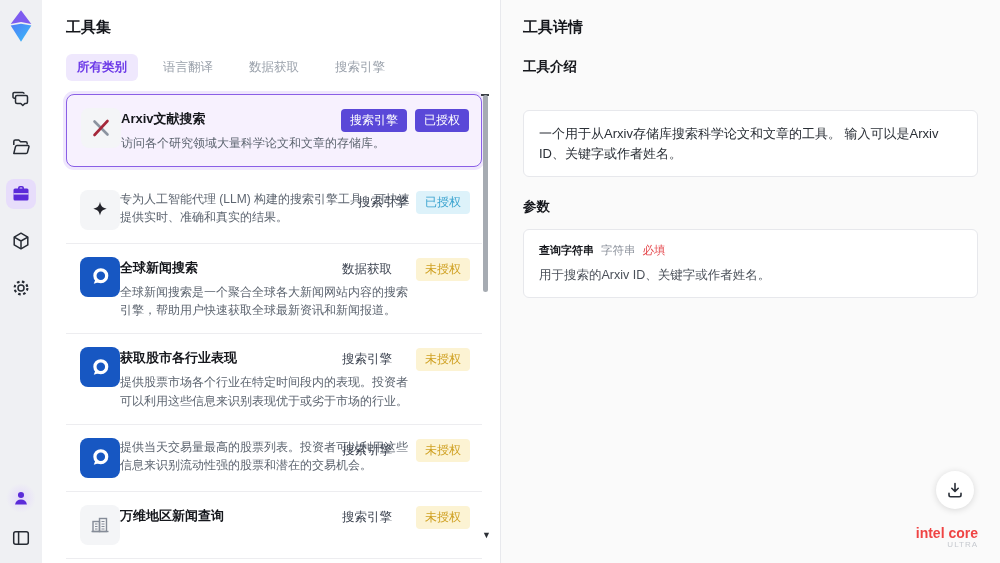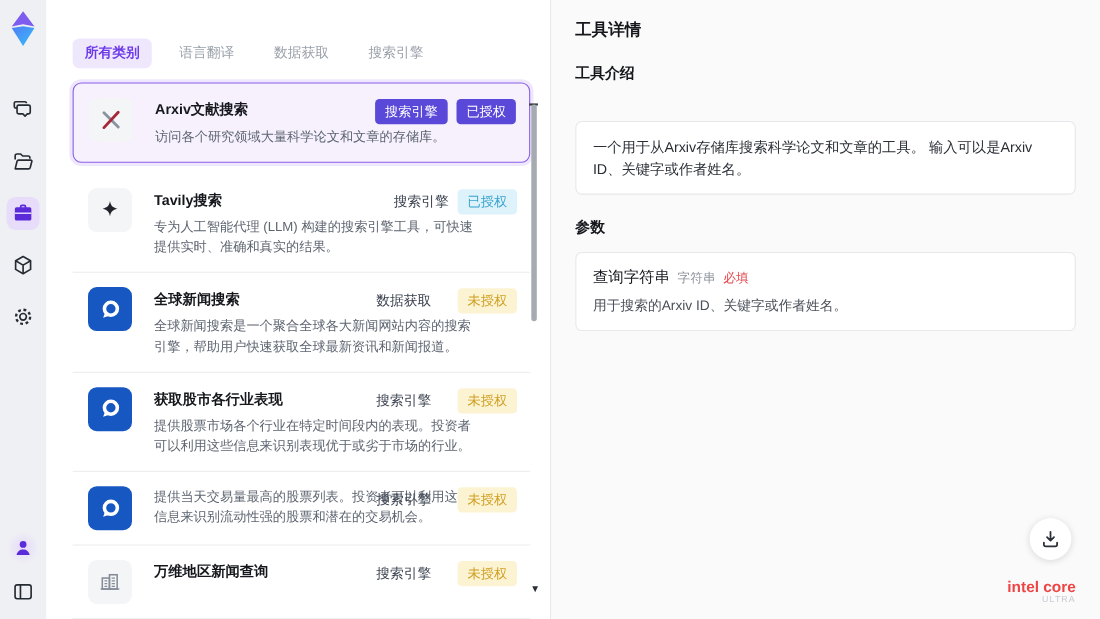--- a/index.html
+++ b/index.html
@@ -17,21 +17,21 @@
   .glow { background:radial-gradient(circle,#e4d9fb 0%,rgba(239,240,243,0) 70%); }
 
   
   .list-pane { width:458px; flex-shrink:0; position:relative; padding:18px 0 0 24px; }
   .page-title { font-size:15px; font-weight:bold; }
   .tabs { display:flex; gap:14px; margin-top:17px; font-size:12.5px; align-items:flex-end; }
   .tab { padding:5px 11px; color:#9aa1ab; border-radius:6px; cursor:pointer; white-space:nowrap; }
   .tab.active { background:#efe8fd; color:#6d3be8; font-weight:bold; }
 
   .tool-list { margin-top:13px; width:416px; }
-  .tool-row { display:flex; gap:20px; padding:13px 12px 13px 14px; position:relative; border-bottom:1px solid #ededf0; cursor:pointer; }
+  .tool-row { display:flex; gap:0; padding:13px 12px 13px 14px; position:relative; border-bottom:1px solid #ededf0; cursor:pointer; }
   .tool-row.selected { border:1px solid #8a5fe6; background:#f7f1fe; border-radius:8px; box-shadow:0 0 0 3px #efe7fd; margin-bottom:10px; }
   .tool-icon { width:40px; height:40px; border-radius:8px; background:#f4f5f7; display:flex; align-items:center; justify-content:center; flex-shrink:0; }
   .tool-icon.blue { background:#1757c2; }
   .tool-body { flex:1; min-width:0; }
   .tool-name { font-weight:bold; font-size:13px; margin:2px 0 6px; }
   .tool-desc { font-size:12px; color:#5d6570; line-height:1.56; max-width:296px; }
   .tool-tags { position:absolute; right:12px; top:14px; display:flex; gap:8px; align-items:center; }
   .tag-cat { font-size:12.5px; color:#3c4350; }
   .badge { font-size:12px; padding:3px 9px; border-radius:4px; white-space:nowrap; }
   .badge.purple { background:#5a48d8; color:#fff; }
@@ -42,21 +42,21 @@
   .scroll-dash  { position:absolute; right:11px; top:94px; width:8px; height:2px; background:#3a3f46; cursor:pointer; }
   .scroll-arrow { position:absolute; right:9px; top:530px; font-size:9px; color:#2b2f35; cursor:pointer; }
 
   
   .detail-pane { flex:1; background:#fafafa; border-left:1px solid #e8e9ed; padding:18px 22px; position:relative; }
   .detail-title { font-size:15px; font-weight:bold; }
   .section-heading { font-size:13.5px; font-weight:bold; margin:21px 0 13px; }
   .card { background:#fff; border:1px solid #e7e8ec; border-radius:6px; padding:13px 15px; }
   .intro-card { font-size:13px; color:#2a2f36; line-height:1.5;margin-top:34px; }
   .param-line { display:flex; align-items:baseline; gap:7px; }
-  .param-name { font-weight:normal; font-size:14px; }
+  .param-name { font-weight:bold; font-size:11px; }
   .param-type { font-size:11.5px; color:#8b919b; }
   .param-required { font-size:11.5px; color:#e5484d; }
   .param-desc { font-size:12.5px; color:#4a5059; margin-top:9px; }
 
   .fab { position:absolute; right:26px; bottom:54px; width:38px; height:38px; border-radius:50%; background:#fff; box-shadow:0 1px 7px rgba(0,0,0,.14); display:flex; align-items:center; justify-content:center; cursor:pointer; }
   .intel { position:absolute; right:22px; bottom:13px; text-align:right; line-height:1.1; }
   .intel-main { font-size:14px; color:#ef4444; letter-spacing:.3px; }
   .intel-main b { font-weight:bold; letter-spacing:0; }
   .intel-sub { font-size:8px; color:#c6c9cf; letter-spacing:1px; }
 </style>
@@ -119,20 +119,21 @@
     <div class="rail-btn">
       <svg width="20" height="20" viewBox="0 0 20 20" fill="none" stroke="#262b33" stroke-width="1.5">
         <rect x="2.7" y="3.7" width="14.6" height="12.6" rx="2"></rect>
         <line x1="7.6" y1="3.7" x2="7.6" y2="16.3"></line>
       </svg>
     </div>
   </div>
 </aside>
 
 <main class="list-pane">
+  <h1 class="page-title">工具集</h1>
   <div class="tabs">
       <div class="tab active">所有类别</div>
       <div class="tab">语言翻译</div>
       <div class="tab">数据获取</div>
       <div class="tab">搜索引擎</div>
     </div>
   <div class="tool-list">
       <div class="tool-row selected">
         <div class="tool-icon">
           <svg width="22" height="22" viewBox="0 0 22 22">
@@ -149,21 +150,20 @@
           <span class="badge purple">已授权</span>
         </div>
       </div>
       <div class="tool-row">
         <div class="tool-icon">
           <svg width="20" height="20" viewBox="0 0 20 20">
             <path d="M10 1.8c.8 4.3 2.3 5.9 6.7 6.9-4.4 1-5.9 2.6-6.7 6.9-.8-4.3-2.3-5.9-6.7-6.9 4.4-1 5.9-2.6 6.7-6.9z" fill="#23242b"></path>
           </svg>
         </div>
         <div class="tool-body">
-          <div class="tool-name">Tavily搜索</div>
           <div class="tool-desc">专为人工智能代理 (LLM) 构建的搜索引擎工具，可快速提供实时、准确和真实的结果。</div>
         </div>
         <div class="tool-tags">
           <span class="tag-cat">搜索引擎</span>
           <span class="badge blue">已授权</span>
         </div>
       </div>
       <div class="tool-row">
         <div class="tool-icon blue">
           <svg width="21" height="21" viewBox="0 0 20 20">

